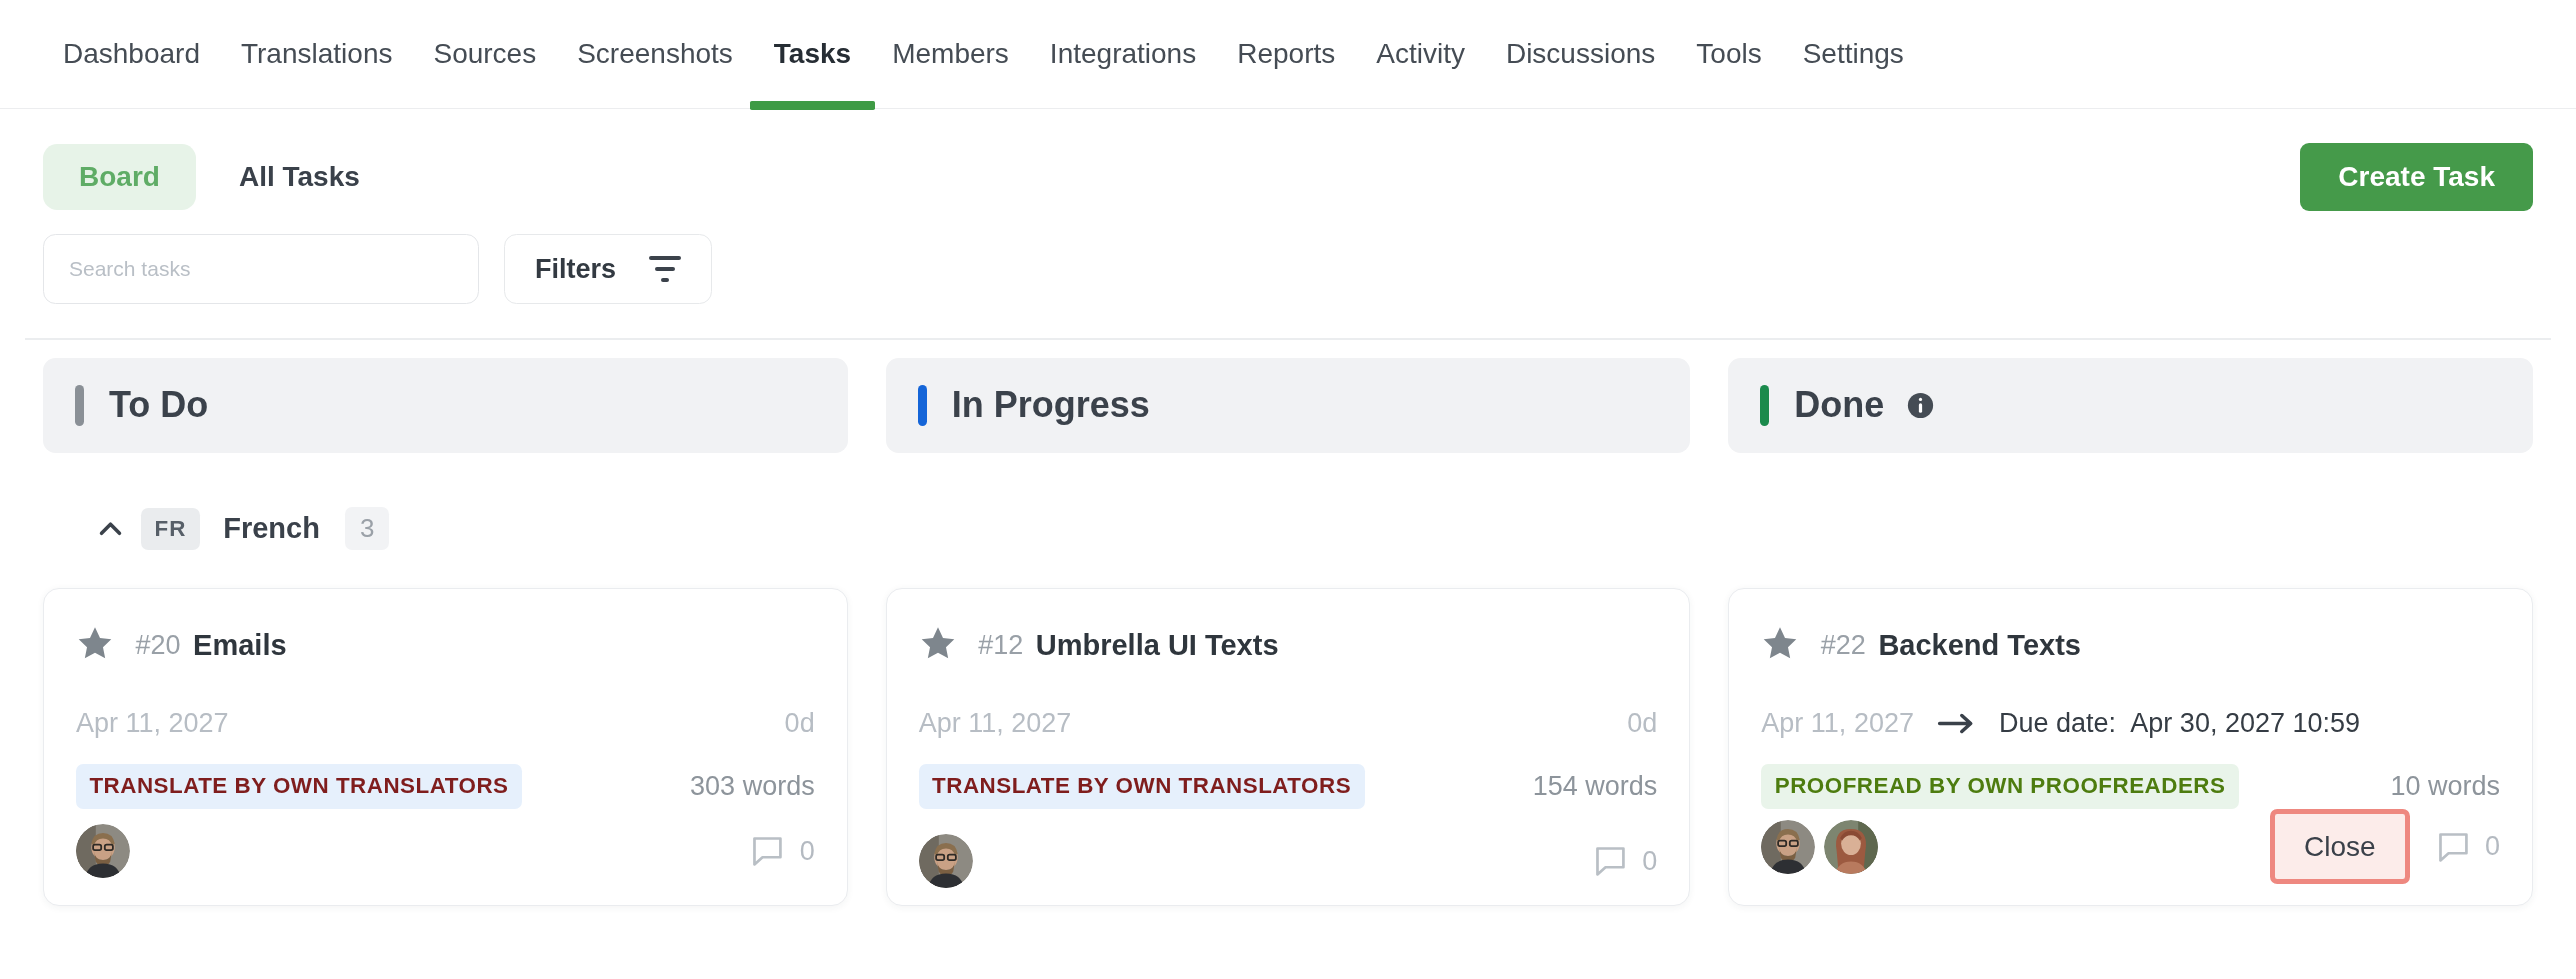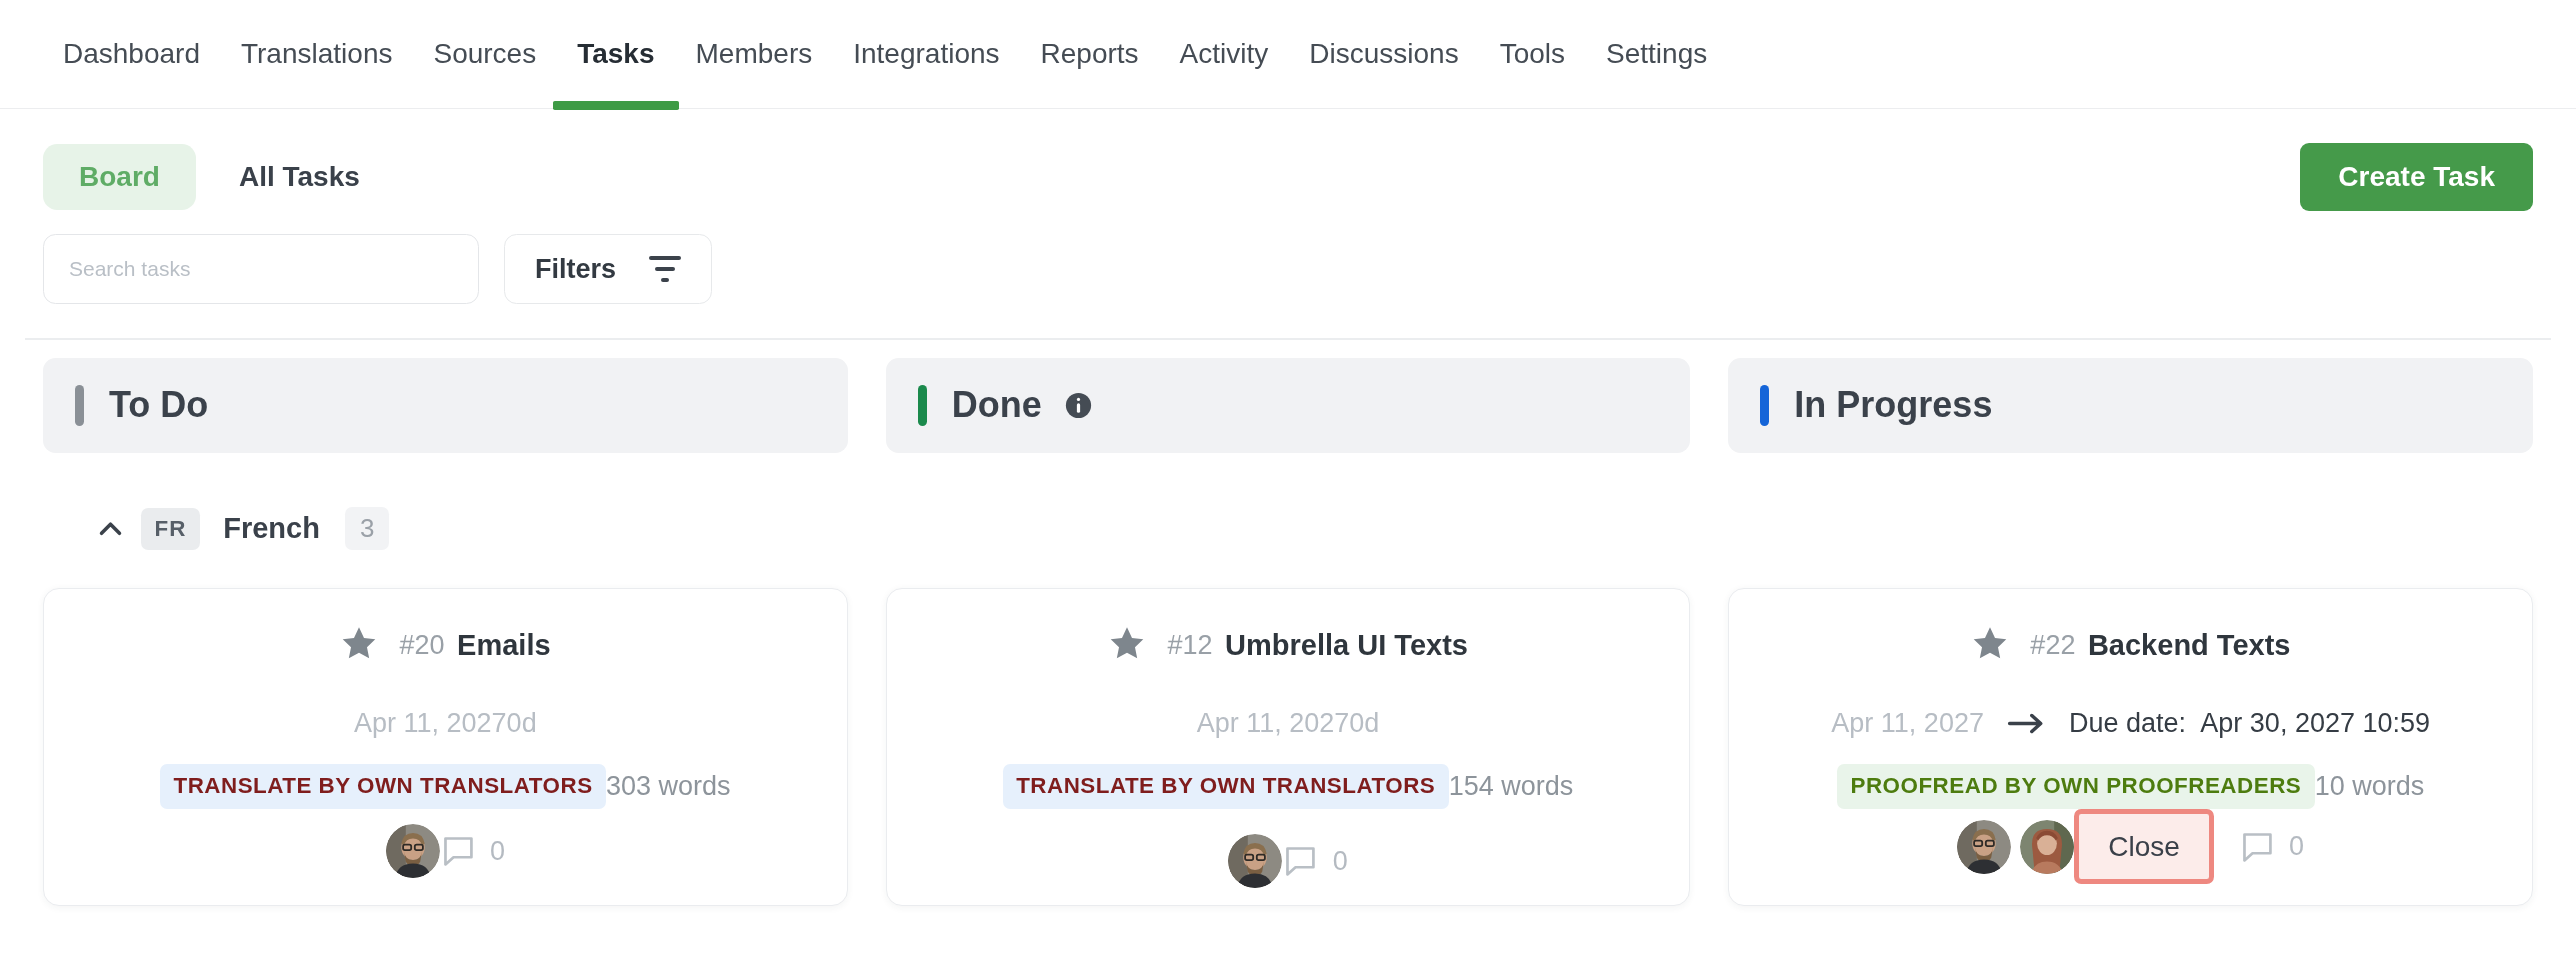--- a/index.html
+++ b/index.html
@@ -37,21 +37,21 @@
   .col-label { font-size:36px; font-weight:700; color:#3b424b; }
   .info-icon { margin-left:23px; display:flex; cursor:pointer; }
   
   .group-row { display:flex; align-items:center; padding-left:96px; margin-top:54px; }
   .chev { display:flex; cursor:pointer; }
   .lang-badge { margin-left:16px; background:#eaecee; color:#575f68; font-size:22.4px; font-weight:700; letter-spacing:1.3px; padding:8px 13.4px; border-radius:7.2px; }
   .lang-name { margin-left:23px; font-size:29px; font-weight:600; color:#3a414a; }
   .lang-count { margin-left:25px; background:#f2f3f5; color:#9ba1a8; font-size:26px; padding:6.3px 15px; border-radius:7.2px; }
   
   .cards { display:grid; grid-template-columns:repeat(3,1fr); gap:38px; padding:0 43px; margin-top:38px; }
-  .card { background:#ffffff; border:1.8px solid #eaecef; border-radius:16px; padding:29px 32px 27px; height:318px; display:flex; flex-direction:column; box-shadow:0 1.8px 7.2px rgba(40,50,60,.05); cursor:pointer;align-items:center; }
+  .card { background:#ffffff; border:1.8px solid #eaecef; border-radius:16px; padding:29px 32px 27px; height:318px; display:flex; flex-direction:column; box-shadow:0 1.8px 7.2px rgba(40,50,60,.05); cursor:pointer; }
   .card-title-row { display:flex; align-items:center; margin-top:7.2px; }
   .card-id { margin-left:21.5px; font-size:27px; color:#99a0a7; }
   .card-title { margin-left:12.5px; font-size:29px; font-weight:700; color:#2f363d; }
   .card-meta { display:flex; align-items:center; margin-top:43px; font-size:27px; color:#b7bdc4; }
   .meta-right { margin-left:auto; }
   .arrow-icon { margin:0 23px; display:flex; }
   .due-label { color:#353c44; }
   .due-value { margin-left:14.3px; color:#353c44; }
   .card-badge-row { display:flex; align-items:center; margin-top:25px; }
   .badge { font-size:22.4px; font-weight:700; letter-spacing:0.5px; padding:9.8px 13.4px; border-radius:7.2px; white-space:nowrap; }
@@ -66,20 +66,21 @@
   .comment { margin-left:auto; display:flex; align-items:center; gap:14.3px; color:#b4bac1; font-size:27px; cursor:pointer; }
   .close-btn { margin-left:auto; margin-right:25px; height:75px; padding:0 29px; background:#fcecea; border:5.4px solid #ee8880; border-radius:7.2px; font-size:28px; font-weight:500; color:#3a4049; font-family:inherit; cursor:pointer; }
 </style>
 </head>
 <body>
 
 <nav class="topnav">
   <div class="nav-item">Dashboard</div>
   <div class="nav-item">Translations</div>
   <div class="nav-item">Sources</div>
+  <div class="nav-item">Screenshots</div>
   <div class="nav-item active">
     <span>Tasks</span>
     <span class="nav-underline"></span>
   </div>
   <div class="nav-item">Members</div>
   <div class="nav-item">Integrations</div>
   <div class="nav-item">Reports</div>
   <div class="nav-item">Activity</div>
   <div class="nav-item">Discussions</div>
   <div class="nav-item">Tools</div>
@@ -105,33 +106,33 @@
 </div>
 
 <div class="rule"></div>
 
 <div class="columns">
   <div class="col-head">
     <span class="col-bar bar-gray"></span>
     <span class="col-label">To Do</span>
   </div>
   <div class="col-head">
+    <span class="col-bar bar-blue"></span>
+    <span class="col-label">In Progress</span>
+  </div>
+  <div class="col-head">
     <span class="col-bar bar-green"></span>
     <span class="col-label">Done</span>
     <span class="info-icon">
       <svg width="27" height="27" viewBox="0 0 30 30">
           <circle cx="15" cy="15" r="14" fill="#454c54"></circle>
           <rect x="13.2" y="6.5" width="3.6" height="3.6" rx="1.8" fill="#fff"></rect>
           <rect x="13.2" y="12.6" width="3.6" height="10.5" rx="1.8" fill="#fff"></rect>
         </svg>
     </span>
-  </div>
-  <div class="col-head">
-    <span class="col-bar bar-blue"></span>
-    <span class="col-label">In Progress</span>
   </div>
 </div>
 
 <div class="group-row">
   <span class="chev">
     <svg width="29" height="21.5" viewBox="0 0 32 24">
         <path d="M6 17 L16 7 L26 17" fill="none" stroke="#3b424b" stroke-width="4" stroke-linecap="round" stroke-linejoin="round"></path>
       </svg>
   </span>
   <span class="lang-badge">FR</span>

